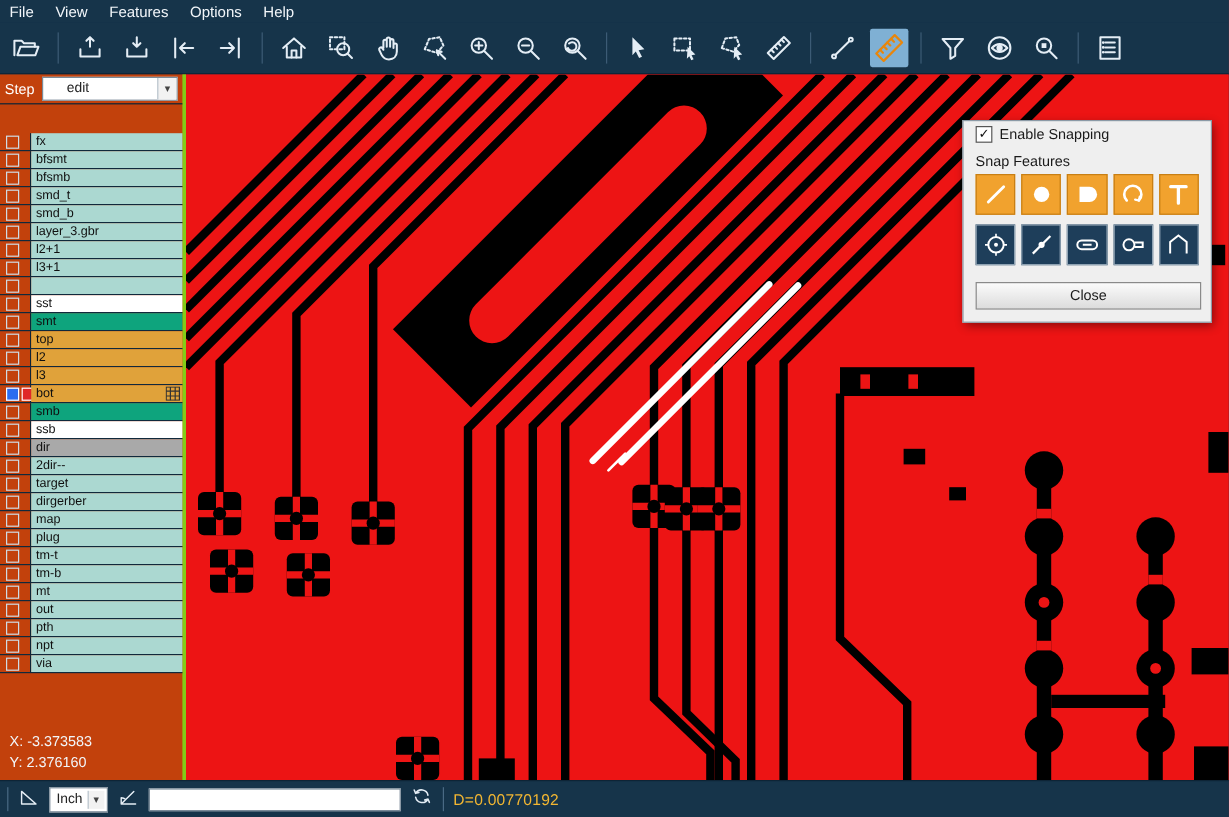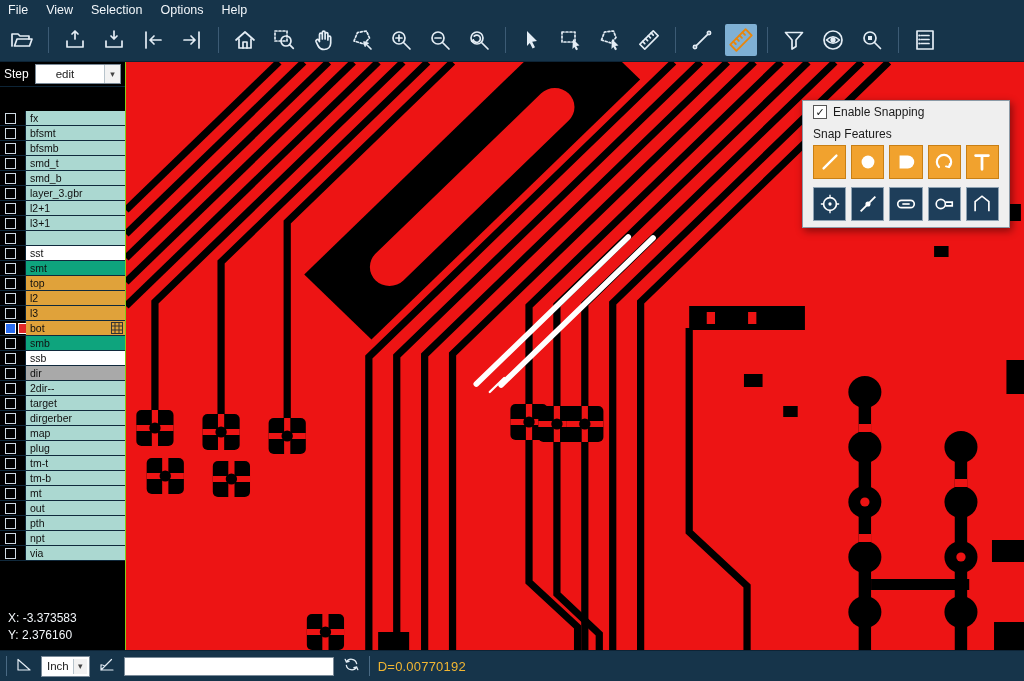--- a/index.html
+++ b/index.html
@@ -12,21 +12,21 @@
   .menubar{height:19px;display:flex;align-items:center;gap:18px;padding:0 8px;background:#16344a}
   .menubar span{color:#f2f6fa;font-size:12.5px;cursor:default}
   
   .toolbar{height:43px;display:flex;align-items:center;gap:7px;padding:0 6px;background:#16344a;border-bottom:1px solid #0d2436;box-sizing:border-box}
   .tbtn{width:32px;height:32px;display:flex;align-items:center;justify-content:center;border-radius:2px}
   .tbtn svg{stroke:#e4edf5;fill:none;stroke-width:1.7;stroke-linecap:round;stroke-linejoin:round}
   .tbtn.active{background:#7fb0d4}
   .sep{width:1px;height:26px;background:#3c5b75;margin:0 3px}
   
   .main{position:absolute;top:62px;left:0;right:0;height:588px;display:flex}
-  .leftpanel{width:126px;background:#000000;position:relative;flex:none;border-right:1px solid #84cc16;box-sizing:border-box}
+  .leftpanel{width:155px;background:#c2410c;position:relative;flex:none;border-right:3px solid #84cc16;box-sizing:border-box}
   .steprow{height:24px;display:flex;align-items:center;gap:6px;padding:0 4px;border-bottom:1px solid #0d2436}
   .steprow .lbl{color:#fff;font-size:12px}
   .stepdd{flex:1;height:18px;background:#fff;border:1px solid #7a8a98;display:flex;align-items:center;font-size:11.5px;color:#222;padding-left:20px;position:relative}
   .stepdd .chev{position:absolute;right:0;top:0;bottom:0;width:15px;border-left:1px solid #b8c4cc;display:flex;align-items:center;justify-content:center;font-size:9px;color:#444;background:#f2f2f2}
   .layers{margin-top:24px}
   .layer-row{height:15px;display:flex;align-items:stretch;border-bottom:1px solid #10293c;box-sizing:border-box}
   .cbcell{width:26px;flex:none;display:flex;align-items:center;gap:2px;padding-left:5px;box-sizing:border-box;border-right:1px solid #0d2436}
   .cb{width:9px;height:9px;border:1px solid #cfdbe4;background:transparent;flex:none}
   .cb.sel{background:#2a6df0;border-color:#fff}
   .swatch{width:9px;height:9px;background:#e02828;border:1px solid #fff;flex:none}
@@ -56,21 +56,21 @@
   .fbtn{width:34px;height:34px;background:#f1a22e;border:1px solid #c87f14;display:flex;align-items:center;justify-content:center;box-sizing:border-box}
   .mbtn{width:34px;height:34px;background:#1e3e5a;border:1px solid #8fa3b3;display:flex;align-items:center;justify-content:center;box-sizing:border-box}
   .dclosebtn{display:block;margin:8px 10px 10px;width:188px;height:23px;background:linear-gradient(#fbfbfb,#dcdcdc);border:1px solid #8a8a8a;font-size:12px;color:#1a1a1a;text-align:center;line-height:21px;box-sizing:border-box}
 </style>
 </head>
 <body>
 
 <div class="menubar">
   <span>File</span>
   <span>View</span>
-  <span>Selection</span>
+  <span>Features</span>
   <span>Options</span>
   <span>Help</span>
 </div>
 
 <div class="toolbar">
   <div class="tbtn">
     <svg width="24" height="24" viewBox="0 0 24 24">
         <path d="M2 18 V6 h6 l2 2 h9 v3"></path>
         <path d="M4.5 18 l2.5-7 h15 l-2.5 7 z"></path>
       </svg>
@@ -577,20 +577,21 @@
           <circle cx="8.5" cy="12" r="5" fill="none" stroke="#fff" stroke-width="1.8"></circle>
           <path d="M13.5 10 h7.5 v4 h-7.5" fill="none" stroke="#fff" stroke-width="1.8"></path>
         </svg>
     </div>
     <div class="mbtn">
       <svg width="22" height="22" viewBox="0 0 24 24">
           <path d="M4.5 20 V9.5 L12 3.5 L19.5 9.5 V20" fill="none" stroke="#fff" stroke-width="1.8"></path>
         </svg>
     </div>
   </div>
+  <div class="dclosebtn">Close</div>
 </div>
 
 <div class="statusbar">
   <div class="sdiv"></div>
   <div class="sicon">
     <svg width="18" height="18" viewBox="0 0 24 24">
         <path d="M4 20 L20 20 L4 6 Z" fill="none"></path>
       </svg>
   </div>
   <div class="unitdd">

